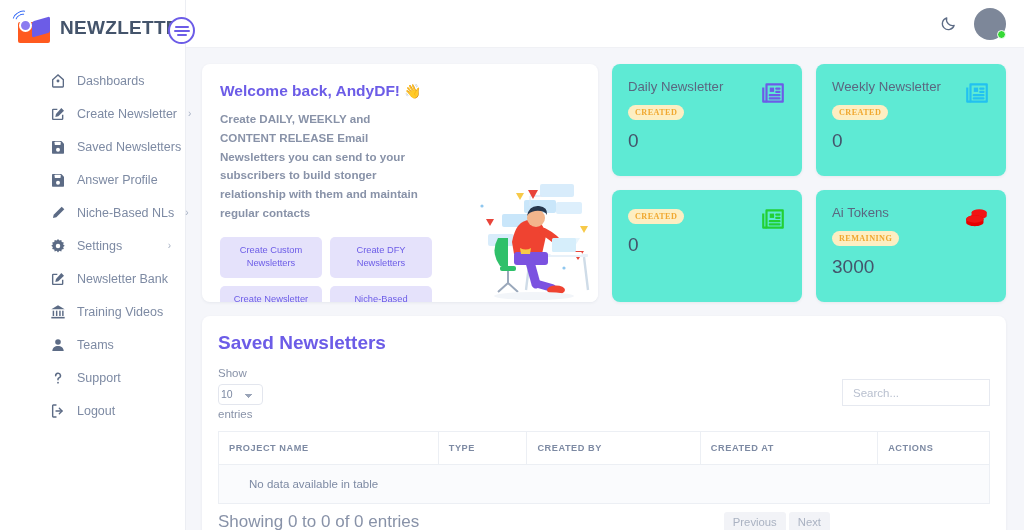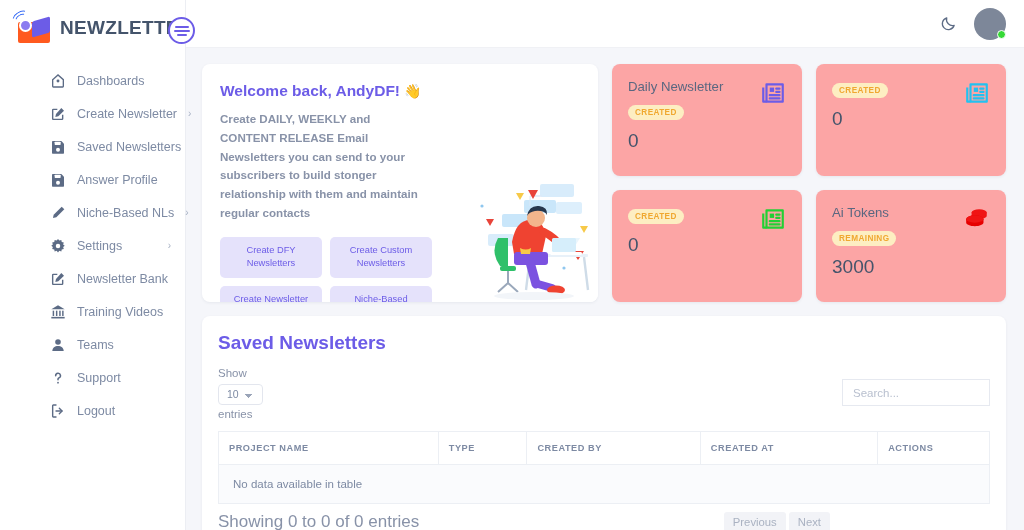--- a/index.html
+++ b/index.html
@@ -276,21 +276,21 @@
   
   .stat-grid {
     flex: 1;
     display: grid;
     grid-template-columns: 1fr 1fr;
     grid-template-rows: 1fr 1fr;
     gap: 14px;
   }
 
   .stat-card {
-    background: #fca5a5;
+    background: #5eead4;
     border-radius: 8px;
     box-shadow: 0 1px 3px rgba(40,50,80,0.07);
     padding: 15px 16px;
     position: relative;
   }
 
   .stat-title {
     font-size: 13.2px;
     color: #5a6780;
     margin-bottom: 7px;
@@ -300,20 +300,21 @@
   .stat-badge {
     display: inline-block;
     background: #fdeec2;
     color: #f0a830;
     font-size: 8.2px;
     font-weight: bold;
     letter-spacing: 0.4px;
     padding: 3px 7px 3px 7px;
     border-radius: 9px;
     margin-bottom: 10px;
+    font-family: Liberation Serif, serif;
   }
 
   .stat-value {
     font-size: 19px;
     color: #44546b;
   }
 
   .stat-icon {
     position: absolute;
     right: 16px;
@@ -357,21 +358,21 @@
     display: block;
     margin: 2px 0;
     width: 45px;
     height: 21px;
     border: 1px solid #e3e6ee;
     border-radius: 4px;
     background: #ffffff;
     color: #7d8aa3;
     font-size: 10.5px;
     font-family: "Liberation Sans", sans-serif;
-    padding-left: 8px;
+    padding-left: 2px;
     cursor: pointer;
     appearance: none;
     background-image: linear-gradient(45deg, transparent 50%, #9aa4b8 50%), linear-gradient(135deg, #9aa4b8 50%, transparent 50%);
     background-position: calc(100% - 13px) 9px, calc(100% - 9px) 9px;
     background-size: 4px 4px, 4px 4px;
     background-repeat: no-repeat;
   }
 
   .search-input {
     width: 148px;
@@ -399,21 +400,21 @@
     font-weight: bold;
     letter-spacing: 0.55px;
     color: #7d8aa3;
     padding: 11px 10px;
     border: 1px solid #eceff4;
     background: #ffffff;
   }
   table.dt td {
     font-size: 11.5px;
     color: #7d8aa3;
-    padding: 13px 14px;
+    padding: 13px 30px;
     border: 1px solid #eceff4;
     background: #fafbfd;
   }
 
   .table-footer {
     display: flex;
     align-items: center;
     justify-content: space-between;
     padding-top: 8px;
   }
@@ -612,22 +613,22 @@
       <div class="top-row">
 
         <section class="welcome-card">
           <div class="welcome-title">
             <span>Welcome back, AndyDF!</span>
             <span class="wave">👋</span>
           </div>
           <p class="welcome-text">Create DAILY, WEEKLY and CONTENT RELEASE Email Newsletters you can send to your subscribers to build stonger relationship with them and maintain regular contacts</p>
 
           <div class="quick-actions">
+            <button class="qa-btn">Create Custom Newsletters</button>
             <button class="qa-btn">Create DFY Newsletters</button>
-            <button class="qa-btn">Create Custom Newsletters</button>
             <button class="qa-btn">Create Newsletter Bank</button>
             <button class="qa-btn">Niche-Based Newsletter</button>
           </div>
 
           <div class="illus">
             <svg width="130" height="136" viewBox="0 0 130 136">
               <rect x="0" y="0" width="130" height="136" fill="#ffffff"></rect>
 
               <rect x="72" y="18" width="34" height="13" rx="2" fill="#d8ecfb"></rect>
               <rect x="56" y="34" width="32" height="13" rx="2" fill="#c9e6fa"></rect>
@@ -684,20 +685,21 @@
               <svg viewBox="0 0 24 24" fill="none" stroke="#6c5ce7" stroke-width="2" stroke-linejoin="round">
                 <path d="M6 4h15v16H6z"></path>
                 <path d="M3 7v13h3"></path>
                 <rect x="9" y="7" width="4" height="4" fill="#6c5ce7" stroke="none"></rect>
                 <path d="M15 8h3M15 11h3M9 14h9M9 17h9" stroke-linecap="round"></path>
               </svg>
             </div>
           </div>
 
           <div class="stat-card">
+            <div class="stat-title">Weekly Newsletter</div>
             <div class="stat-badge">CREATED</div>
             <div class="stat-value">0</div>
             <div class="stat-icon">
               <svg viewBox="0 0 24 24" fill="none" stroke="#22c1f0" stroke-width="2" stroke-linejoin="round">
                 <path d="M6 4h15v16H6z"></path>
                 <path d="M3 7v13h3"></path>
                 <rect x="9" y="7" width="4" height="4" fill="#22c1f0" stroke="none"></rect>
                 <path d="M15 8h3M15 11h3M9 14h9M9 17h9" stroke-linecap="round"></path>
               </svg>
             </div>

